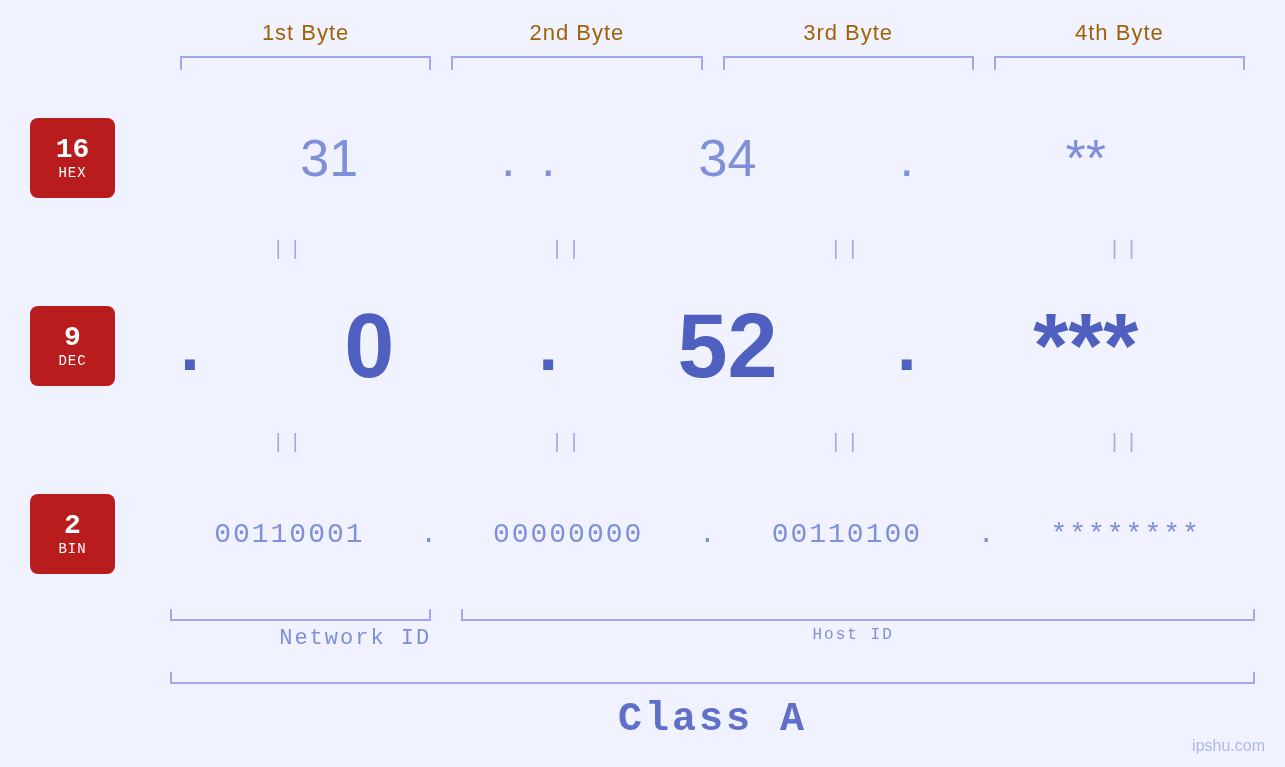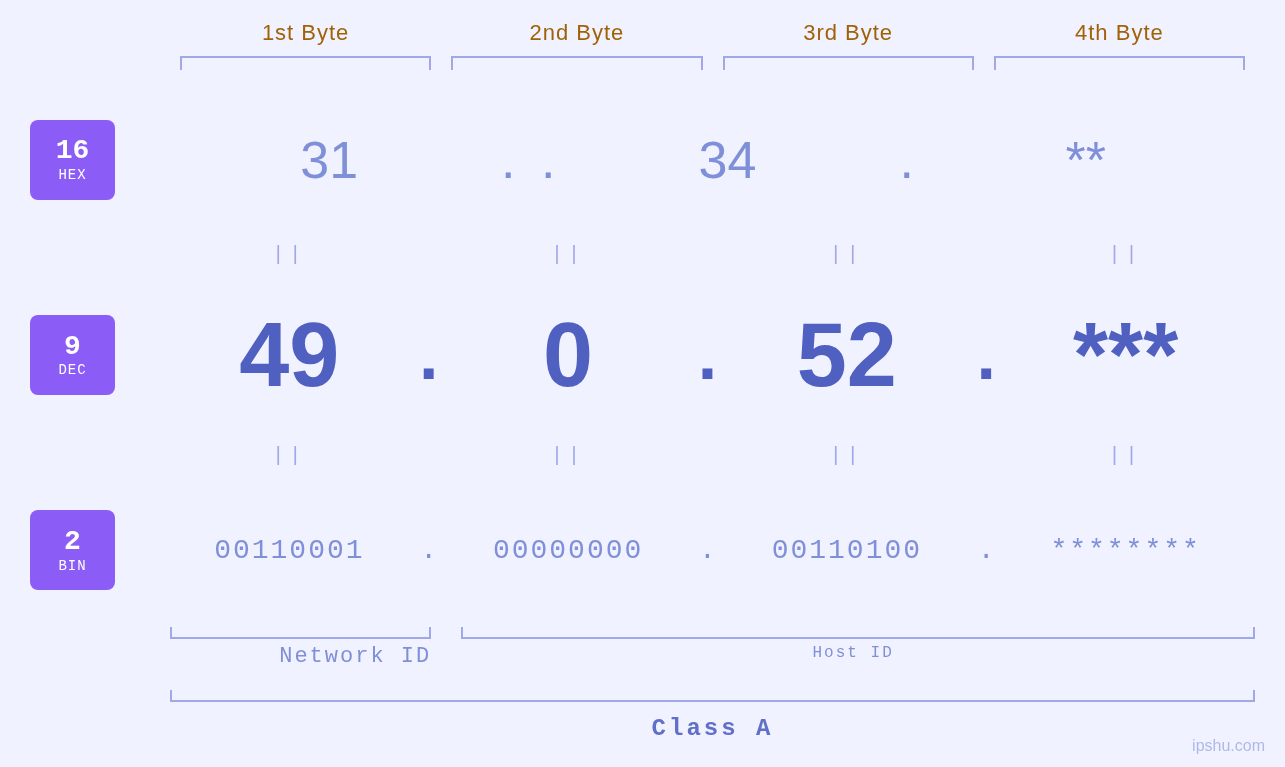--- a/index.html
+++ b/index.html
@@ -64,21 +64,21 @@
       right: 0;
       border-top: 2px solid #a0a8e8;
       border-left: 2px solid #a0a8e8;
       border-right: 2px solid #a0a8e8;
       height: 12px;
     }
 
     .badge {
       width: 85px;
       height: 80px;
-      background: #8b5cf6;
+      background: #b91c1c;
       border-radius: 8px;
       display: flex;
       flex-direction: column;
       align-items: center;
       justify-content: center;
       color: white;
       margin-bottom: 0;
     }
 
     .badge-num {
@@ -169,21 +169,21 @@
     
     .bottom-section {
       width: 100%;
       margin-top: 10px;
       padding-left: 140px;
     }
 
     .class-label {
       text-align: center;
       color: #6070c8;
-      font-size: 24px;
+      font-size: 40px;
       letter-spacing: 3px;
       font-family: 'Courier New', monospace;
       font-weight: bold;
       padding: 5px 0;
     }
 
     
     .watermark {
       position: absolute;
       bottom: 12px;
@@ -254,21 +254,20 @@
     </div>
 
     <div style="display:flex; align-items:center; width:100%;">
       <div class="left-col" style="width:130px; display:flex; justify-content:center;">
         <div class="badge">
           <span class="badge-num">9</span>
           <span class="badge-label">DEC</span>
         </div>
       </div>
       <div class="data-row dec-row" style="flex:1; display:flex; align-items:center; justify-content:space-around;">
-        <div class="cell"><span class="cell-value">49</span></div>
         <div class="dot-cell"><span style="font-size:70px; font-weight:bold; color:#5060c0; font-family:Arial,sans-serif;">.</span></div>
         <div class="cell"><span class="cell-value">0</span></div>
         <div class="dot-cell"><span style="font-size:70px; font-weight:bold; color:#5060c0; font-family:Arial,sans-serif;">.</span></div>
         <div class="cell"><span class="cell-value">52</span></div>
         <div class="dot-cell"><span style="font-size:70px; font-weight:bold; color:#5060c0; font-family:Arial,sans-serif;">.</span></div>
         <div class="cell"><span class="cell-value">***</span></div>
       </div>
     </div>
 
     <div style="display:flex; width:100%;">

